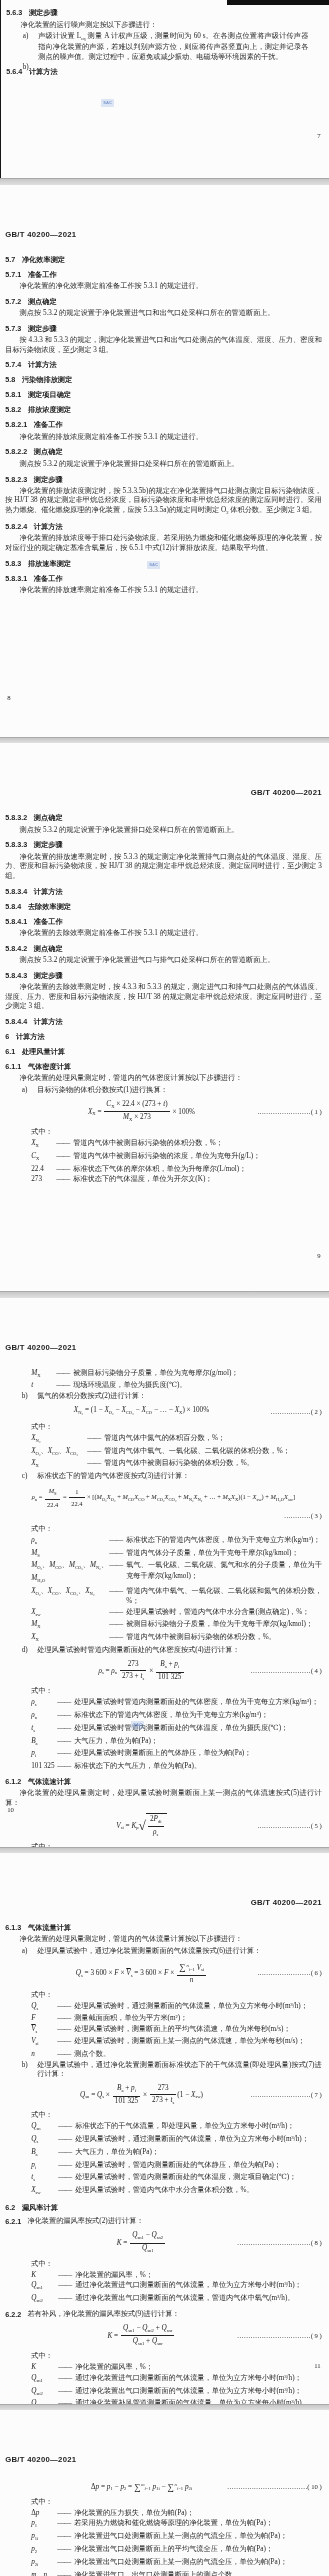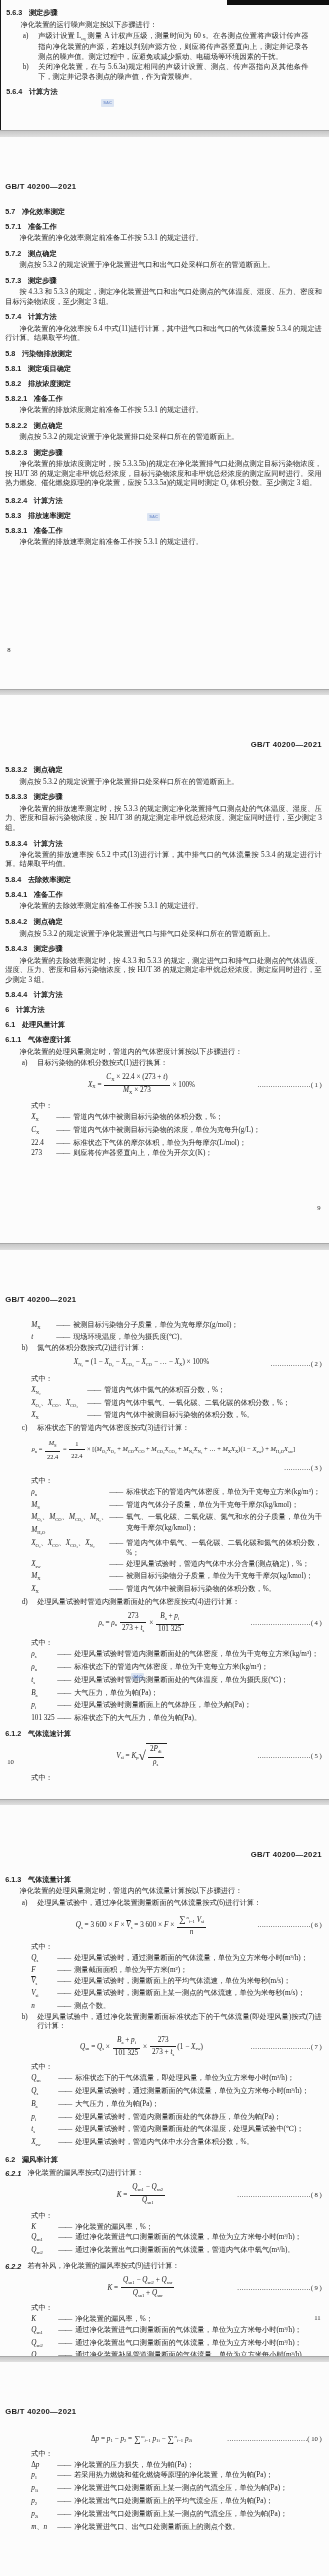--- a/index.html
+++ b/index.html
@@ -46,21 +46,21 @@
     font-size:7.2px;
     margin:5.2px 0 1.5px 0;
     line-height:9.8px;
   }
   .p{
     margin:2.6px 0 2.1px 0;
     text-indent:2em;
     text-align:justify;
   }
   .pn{display:flex;gap:6.2px;margin:4.1px 0 1.5px 0;}
-  .pn .num{font-family:"Liberation Sans","DejaVu Sans",sans-serif;font-weight:700;font-style:italic;}
+  .pn .num{font-family:"Liberation Sans","DejaVu Sans",sans-serif;font-weight:700;}
   .li{
     position:relative;
     padding-left:32px;
     margin:1px 0;
     text-align:justify;
   }
   .li .m{position:absolute;left:16.5px;}
   .w{padding-left:26px;margin:3.1px 0 0.5px 0;}
   .d{display:flex;padding-left:26px;line-height:10.3px;}
   .d .sym{flex:0 0 auto;}
@@ -104,29 +104,29 @@
     font-family:"Liberation Sans","DejaVu Sans",sans-serif;
     font-size:4.1px;font-weight:700;
     display:flex;align-items:center;justify-content:center;
     border-radius:1px;
   }
 </style>
 </head>
 <body>
 
 <div id="doc">
-    <div class="page edge" style="height: 130px; padding-top: 3.1px; padding-right: 21.6px;">
+    <div class="page edge" style="height: 178px; padding-top: 3.1px; padding-right: 21.6px;">
       <div class="topbar" style="left: 226px; width: 104px;"></div>
       <div class="h">
         <span class="num">5.6.3</span>
         <span class="ttl">测定步骤</span>
       </div>
       <div class="p">净化装置的运行噪声测定按以下步骤进行：</div>
       <div class="li"><span class="m">a)</span><span class="txt">声级计设置 L<sub>eq</sub> 测量 A 计权声压级，测量时间为 60 s。在各测点位置将声级计传声器指向净化装置的声源，若难以判别声源方位，则应将传声器竖直向上，测定并记录各测点的噪声值。测定过程中，应避免或减少振动、电磁场等环境因素的干扰。</span></div>
-      <div class="li"><span class="m">b)</span><span class="txt">关闭净化装置，在与 5.6.3a)规定相同的声级计设置、测点、传声器指向及其他条件下，测定并记录各测点的噪声值，作为背景噪声。</span></div>
+      <div class="li"><span class="m">b)</span></div>
       <div class="h">
         <span class="num">5.6.4</span>
         <span class="ttl">计算方法</span>
       </div>
       <div class="pgnum right" style="top: 131px;">7</div>
       <div class="wm" style="left: 100px; top: 99px;">SAC</div>
     </div>
     <div class="gap" style="height: 6.7px;"></div>
     <div class="page" style="height: 552px;">
       <div class="page-header left">GB/T 40200—2021</div>
@@ -146,21 +146,20 @@
       <div class="p">测点按 5.3.2 的规定设置于净化装置进气口和出气口处采样口所在的管道断面上。</div>
       <div class="h">
         <span class="num">5.7.3</span>
         <span class="ttl">测定步骤</span>
       </div>
       <div class="p">按 4.3.3 和 5.3.3 的规定，测定净化装置进气口和出气口处测点的气体温度、湿度、压力、密度和目标污染物浓度，至少测定 3 组。</div>
       <div class="h">
         <span class="num">5.7.4</span>
         <span class="ttl">计算方法</span>
       </div>
-      <div class="p">净化装置的净化效率按 6.4 中式(11)进行计算，其中进气口和出气口的气体流量按 5.3.4 的规定进行计算。结果取平均值。</div>
       <div class="h">
         <span class="num">5.8</span>
         <span class="ttl">污染物排放测定</span>
       </div>
       <div class="h">
         <span class="num">5.8.1</span>
         <span class="ttl">测定项目确定</span>
       </div>
       <div class="h">
         <span class="num">5.8.2</span>
@@ -178,20 +177,21 @@
       <div class="p">测点按 5.3.2 的规定设置于净化装置排口处采样口所在的管道断面上。</div>
       <div class="h">
         <span class="num">5.8.2.3</span>
         <span class="ttl">测定步骤</span>
       </div>
       <div class="p">净化装置的排放浓度测定时，按 5.3.3.5b)的规定在净化装置排气口处测点测定目标污染物浓度，按 HJ/T 38 的规定测定非甲烷总烃浓度，目标污染物浓度和非甲烷总烃浓度的测定应同时进行。采用热力燃烧、催化燃烧原理的净化装置，应按 5.3.3.5a)的规定同时测定 O<sub>2</sub> 体积分数。至少测定 3 组。</div>
       <div class="h">
         <span class="num">5.8.2.4</span>
         <span class="ttl">计算方法</span>
       </div>
+      <div class="p">净化装置的排放浓度等于排口处污染物浓度。若采用热力燃烧和催化燃烧等原理的净化装置，按对应行业的规定确定基准含氧量后，按 6.5.1 中式(12)计算排放浓度。结果取平均值。</div>
       <div class="h">
         <span class="num">5.8.3</span>
         <span class="ttl">排放速率测定</span>
       </div>
       <div class="h">
         <span class="num">5.8.3.1</span>
         <span class="ttl">准备工作</span>
       </div>
       <div class="p">净化装置的排放速率测定前准备工作按 5.3.1 的规定进行。</div>
       <div class="pgnum left" style="top: 508px;">8</div>
@@ -207,21 +207,20 @@
       <div class="p">测点按 5.3.2 的规定设置于净化装置排口处采样口所在的管道断面上。</div>
       <div class="h">
         <span class="num">5.8.3.3</span>
         <span class="ttl">测定步骤</span>
       </div>
       <div class="p">净化装置的排放速率测定时，按 5.3.3 的规定测定净化装置排气口测点处的气体温度、湿度、压力、密度和目标污染物浓度，按 HJ/T 38 的规定测定非甲烷总烃浓度。测定应同时进行，至少测定 3 组。</div>
       <div class="h">
         <span class="num">5.8.3.4</span>
         <span class="ttl">计算方法</span>
       </div>
-      <div class="p">净化装置的排放速率按 6.5.2 中式(13)进行计算，其中排气口的气体流量按 5.3.4 的规定进行计算。结果取平均值。</div>
       <div class="h">
         <span class="num">5.8.4</span>
         <span class="ttl">去除效率测定</span>
       </div>
       <div class="h">
         <span class="num">5.8.4.1</span>
         <span class="ttl">准备工作</span>
       </div>
       <div class="p">净化装置的去除效率测定前准备工作按 5.3.1 的规定进行。</div>
       <div class="h">
@@ -265,21 +264,21 @@
         <span class="txt">管道内气体中被测目标污染物的浓度，单位为克每升(g/L)；</span>
       </div>
       <div class="d">
         <span class="sym" style="width: 25px;">22.4</span>
         <span class="dash">——</span>
         <span class="txt">标准状态下气体的摩尔体积，单位为升每摩尔(L/mol)；</span>
       </div>
       <div class="d">
         <span class="sym" style="width: 25px;">273</span>
         <span class="dash">——</span>
-        <span class="txt">则应将传声器竖直向上，单位为开尔文(K)；</span>
+        <span class="txt">标准状态下的气体温度，单位为开尔文(K)；</span>
       </div>
       <div class="pgnum right" style="top: 508px;">9</div>
     </div>
     <div class="gap" style="height: 6.2px;"></div>
     <div class="page" style="height: 549px;">
       <div class="page-header left">GB/T 40200—2021</div>
       <div class="d">
         <span class="sym" style="width: 25px;"><i>M</i><sub>X</sub></span>
         <span class="dash">——</span>
         <span class="txt">被测目标污染物分子质量，单位为克每摩尔(g/mol)；</span>
@@ -375,20 +374,21 @@
       </div>
       <div class="d">
         <span class="sym" style="width: 26px;">101 325</span>
         <span class="dash">——</span>
         <span class="txt">标准状态下的大气压力，单位为帕(Pa)。</span>
       </div>
       <div class="h">
         <span class="num">6.1.2</span>
         <span class="ttl">气体流速计算</span>
       </div>
+      <div class="p">净化装置的处理风量测定时，处理风量试验时测量断面上某一测点的气体流速按式(5)进行计算：</div>
       <div class="f"><span class="math"><i>V</i><sub>si</sub> = <i>K</i><sub>p</sub><span class="sqrt">
             <span class="sign">√</span>
             <span class="rad"><span class="fr"><span class="nu">2<i>P</i><sub>di</sub></span><span class="de"><i>ρ</i><sub>s</sub></span></span></span>
           </span></span><span class="eq">……………………( 5 )</span></div>
       <div class="w">式中：</div>
       <div class="pgnum left" style="top: 507px;">10</div>
       <div class="wm" style="left: 131px; top: 423px;">SAC</div>
     </div>
     <div class="gap" style="height: 6.2px;"></div>
     <div class="page" style="height: 551px;">
@@ -445,21 +445,21 @@
         <span class="txt">大气压力，单位为帕(Pa)；</span>
       </div>
       <div class="d">
         <span class="sym" style="width: 27px;"><i>p</i><sub>i</sub></span>
         <span class="dash">——</span>
         <span class="txt">处理风量试验时，管道内测量断面处的气体静压，单位为帕(Pa)；</span>
       </div>
       <div class="d">
         <span class="sym" style="width: 27px;"><i>t</i><sub>s</sub></span>
         <span class="dash">——</span>
-        <span class="txt">处理风量试验时，管道内测量断面处的气体温度，处理风量试验中(℃)；</span>
+        <span class="txt">处理风量试验时，管道内测量断面处的气体温度，测定项目确定(℃)；</span>
       </div>
       <div class="d">
         <span class="sym" style="width: 27px;"><i>X</i><sub>sw</sub></span>
         <span class="dash">——</span>
         <span class="txt">处理风量试验时，管道内气体中水分含量体积分数，%。</span>
       </div>
       <div class="h">
         <span class="num">6.2</span>
         <span class="ttl">漏风率计算</span>
       </div>

